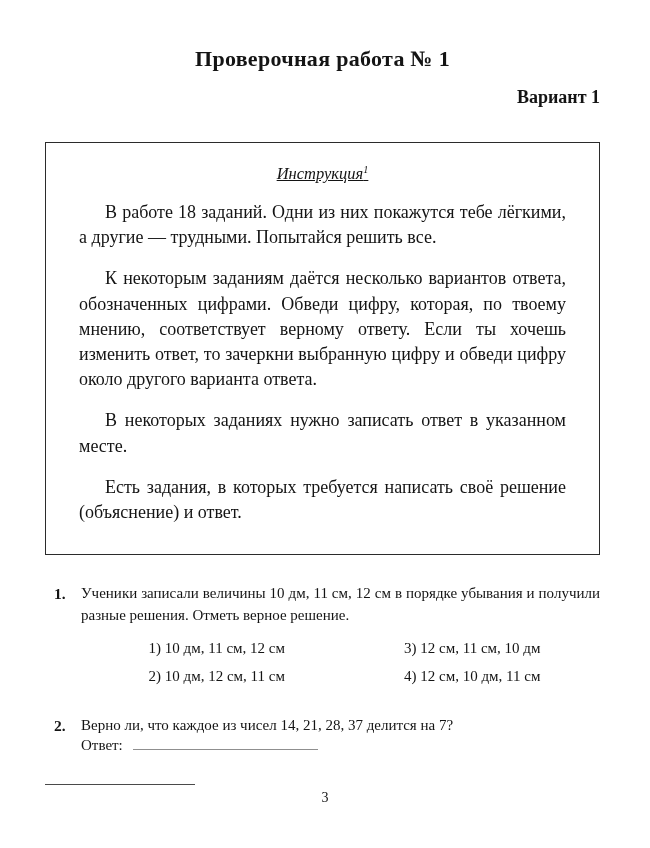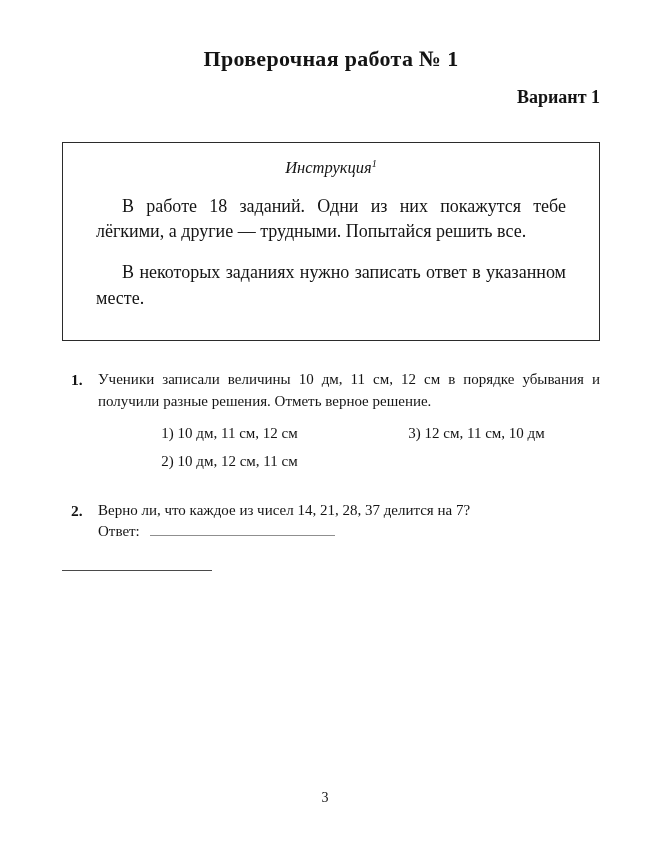--- a/index.html
+++ b/index.html
@@ -9,21 +9,21 @@
     background: #ffffff;
     color: #141414;
     font-family: "Liberation Serif", serif;
     position: relative;
     overflow: hidden;
   }
   .page {
     box-sizing: border-box;
     width: 650px;
     height: 848px;
-    padding: 46px 50px 0 62px;
+    padding: 46px 50px 0 45px;
   }
   .title {
     margin: 0;
     text-align: center;
     font-size: 22px;
     font-weight: bold;
     letter-spacing: 0.3px;
   }
   .variant {
     margin: 15px 0 0 0;
@@ -33,21 +33,22 @@
   }
   .instruction-box {
     margin-top: 34px;
     border: 1.2px solid #2b2b2b;
     padding: 9px 17px 13px 17px;
   }
   .instruction-heading {
     text-align: center;
     font-style: italic;
     font-size: 16.5px;
-    margin: 6px 0 8px 0;
+    margin: 12px 0 8px 0;
+    text-decoration: underline;
   }
   .ipara {
     margin: 16px;
     text-indent: 26px;
     text-align: justify;
     font-size: 18px;
     line-height: 1.4;
   }
   .problems { margin-top: 28px; }
   .problem { display: flex; }
@@ -119,33 +120,36 @@
 <body>
 
 <div class="page">
 
   <h1 class="title">Проверочная работа № 1</h1>
   <h2 class="variant">Вариант 1</h2>
 
   <div class="instruction-box">
     <div class="instruction-heading"><span>Инструкция</span><sup>1</sup></div>
     <p class="ipara">В работе 18 заданий. Одни из них покажутся тебе лёгкими, а другие — трудными. Попытайся решить все.</p>
+    <p class="ipara">К некоторым заданиям даётся несколько вариантов ответа, обозначенных цифрами. Обведи цифру, которая, по твоему мнению, соответствует верному ответу. Если ты хочешь изменить ответ, то зачеркни выбранную цифру и обведи цифру около другого варианта ответа.</p>
     <p class="ipara">В некоторых заданиях нужно записать ответ в указанном месте.</p>
+    <p class="ipara">Есть задания, в которых требуется написать своё решение (объяснение) и ответ.</p>
   </div>
 
   <div class="problems">
 
     <div class="problem">
       <div class="pnum">1.</div>
       <div class="pbody">
         <p class="ptext">Ученики записали величины 10 дм, 11 см, 12 см в порядке убывания и получили разные решения. Отметь верное решение.</p>
         <div class="options">
           <span class="option">1) 10 дм, 11 см, 12 см</span>
           <span class="option">3) 12 см, 11 см, 10 дм</span>
           <span class="option">2) 10 дм, 12 см, 11 см</span>
+          <span class="option">4) 12 см, 10 дм, 11 см</span>
         </div>
       </div>
     </div>
 
     <div class="problem">
       <div class="pnum">2.</div>
       <div class="pbody">
         <p class="ptext">Верно ли, что каждое из чисел 14, 21, 28, 37 делится на 7?</p>
         <div class="answer-row">
           <span>Ответ:</span><span class="answer-line"></span>

